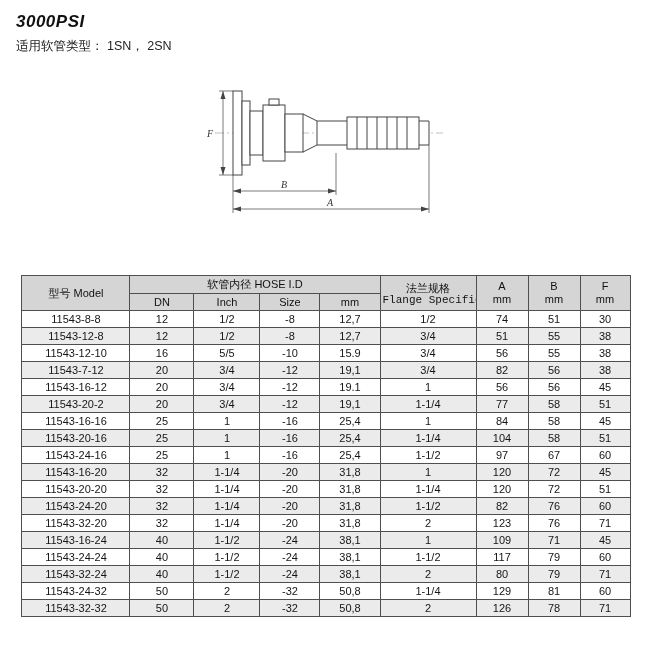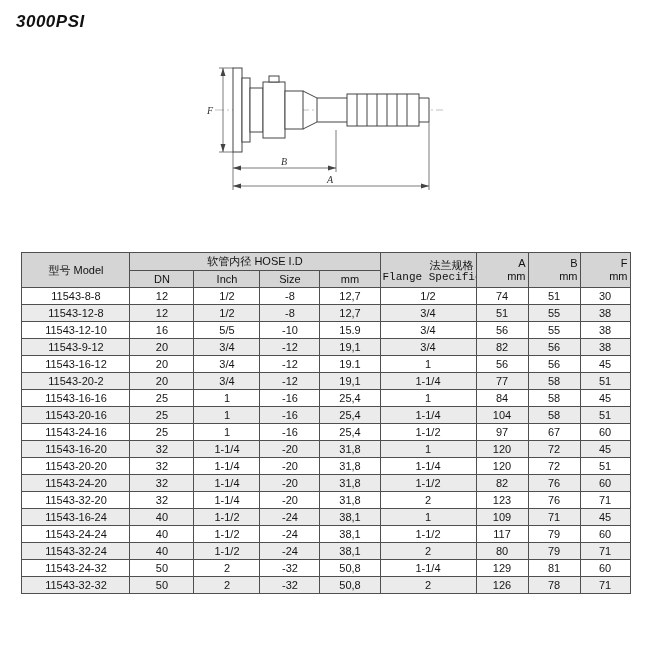--- a/index.html
+++ b/index.html
@@ -40,31 +40,32 @@
     box-sizing:border-box;
     overflow:hidden;
     white-space:nowrap;
   }
   table.spec thead th{
     background:#d5d5d5;
     font-weight:normal;
     color:#111;
   }
   table.spec thead .en-sub{font-size:11px;line-height:10px;font-family:Liberation Mono, monospace;}
-  table.spec thead .cn-line{font-size:11px;line-height:13px;text-align:right;}
+  table.spec thead .cn-line{font-size:11px;line-height:13px;}
   table.spec tbody tr.alt td{background:#ebebeb;}
   table.spec tbody td{background:#ffffff;color:#151515;}
   table.spec tbody tr.alt td{background:#ebebeb;}
 </style>
 </head>
 <body>
 
 <div class="page">
 
   <div class="title">3000PSI</div>
+  <div class="subtitle">适用软管类型： 1SN， 2SN</div>
 
   <div class="drawing-wrap">
     <svg width="250" height="140" viewBox="0 0 250 140">
 
       <line x1="14" y1="52" x2="242" y2="52" stroke="#999" stroke-width="0.6" stroke-dasharray="9 3 2 3"></line>
 
       <rect x="32" y="10" width="9" height="84" fill="#fff" stroke="#444" stroke-width="1"></rect>
       <rect x="41" y="20" width="8" height="64" fill="#fff" stroke="#444" stroke-width="1"></rect>
 
       <rect x="49" y="30" width="13" height="44" fill="#fff" stroke="#444" stroke-width="1"></rect>
@@ -171,21 +172,21 @@
           <td>16</td>
           <td>5/5</td>
           <td>-10</td>
           <td>15.9</td>
           <td>3/4</td>
           <td>56</td>
           <td>55</td>
           <td>38</td>
         </tr>
         <tr class="alt">
-          <td>11543-9-12</td>
+          <td>11543-7-12</td>
           <td>20</td>
           <td>3/4</td>
           <td>-12</td>
           <td>19,1</td>
           <td>3/4</td>
           <td>82</td>
           <td>56</td>
           <td>38</td>
         </tr>
         <tr>

